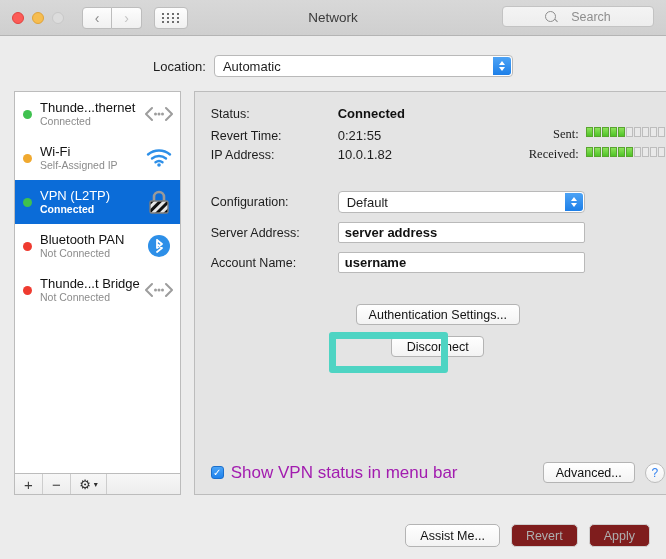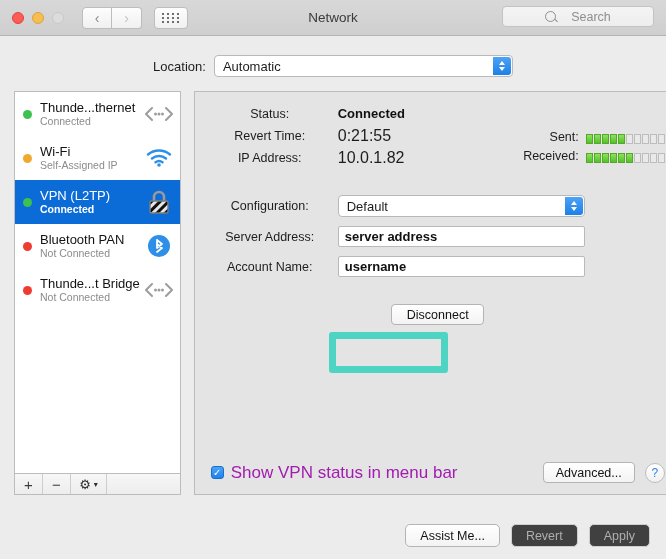--- a/index.html
+++ b/index.html
@@ -290,45 +290,46 @@
     padding: 14px 16px 0 16px;
   }
 
   .field-row {
     display: flex;
     align-items: center;
     margin-bottom: 6px;
   }
   .f-label {
     width: 118px;
-    text-align: center;
+    text-align: left;
     font-size: 12.5px;
     color: #1d1d1d;
     padding-right: 9px;
     flex: 0 0 auto;
   }
   .f-value-bold {
     font-size: 13px;
     font-weight: bold;
     color: #101010;
   }
   .f-value {
-    font-size: 16px;
+    font-size: 13px;
     color: #1d1d1d;
   }
 
   .stat-grid {
     display: flex;
     align-items: center;
   }
   .stat-left { width: 300px; }
   .meter-row {
     display: flex;
-    align-items: flex-end;
+    align-items: flex-start;
     margin-bottom: 5px;
+    font-family: Liberation Serif, serif;
   }
   .meter-label {
     font-size: 12.5px;
     color: #1d1d1d;
     text-align: right;
     width: 68px;
     padding-right: 7px;
   }
   .meter {
     display: flex;
@@ -370,21 +371,21 @@
     border: 1px solid #b4b4b4;
     border-radius: 4px;
     display: inline-flex;
     align-items: center;
     justify-content: center;
     font-size: 12.5px;
     color: #121212;
     padding: 0 12px;
     box-sizing: border-box;
   }
-  .btn.disabled { color: #aeaeae; background: #404040; border-color: #cfcfcf; }
+  .btn.disabled { color: #aeaeae; background: #7f1d1d; border-color: #cfcfcf; }
 
   .center-btns {
     position: absolute;
     left: 0;
     right: 0;
     top: 212px;
     display: flex;
     flex-direction: column;
     align-items: center;
     gap: 11px;
@@ -682,20 +683,23 @@
       </div>
 
       <div class="field-row" style="margin-top:9px">
         <span class="f-label">Account Name:</span>
         <div class="textfield" style="width:247px">
           <span>username</span>
         </div>
       </div>
 
       <div class="center-btns">
+        <div class="btn">
+          <span>Authentication Settings...</span>
+        </div>
         <div class="btn" style="width:93px;padding:0">
           <span>Disconnect</span>
         </div>
       </div>
 
       <div class="highlight-box" style="left:134px; top:240px; width:119px; height:41px;"></div>
 
       <div class="bottom-row">
         <span class="checkbox">
           <span>✓</span>

